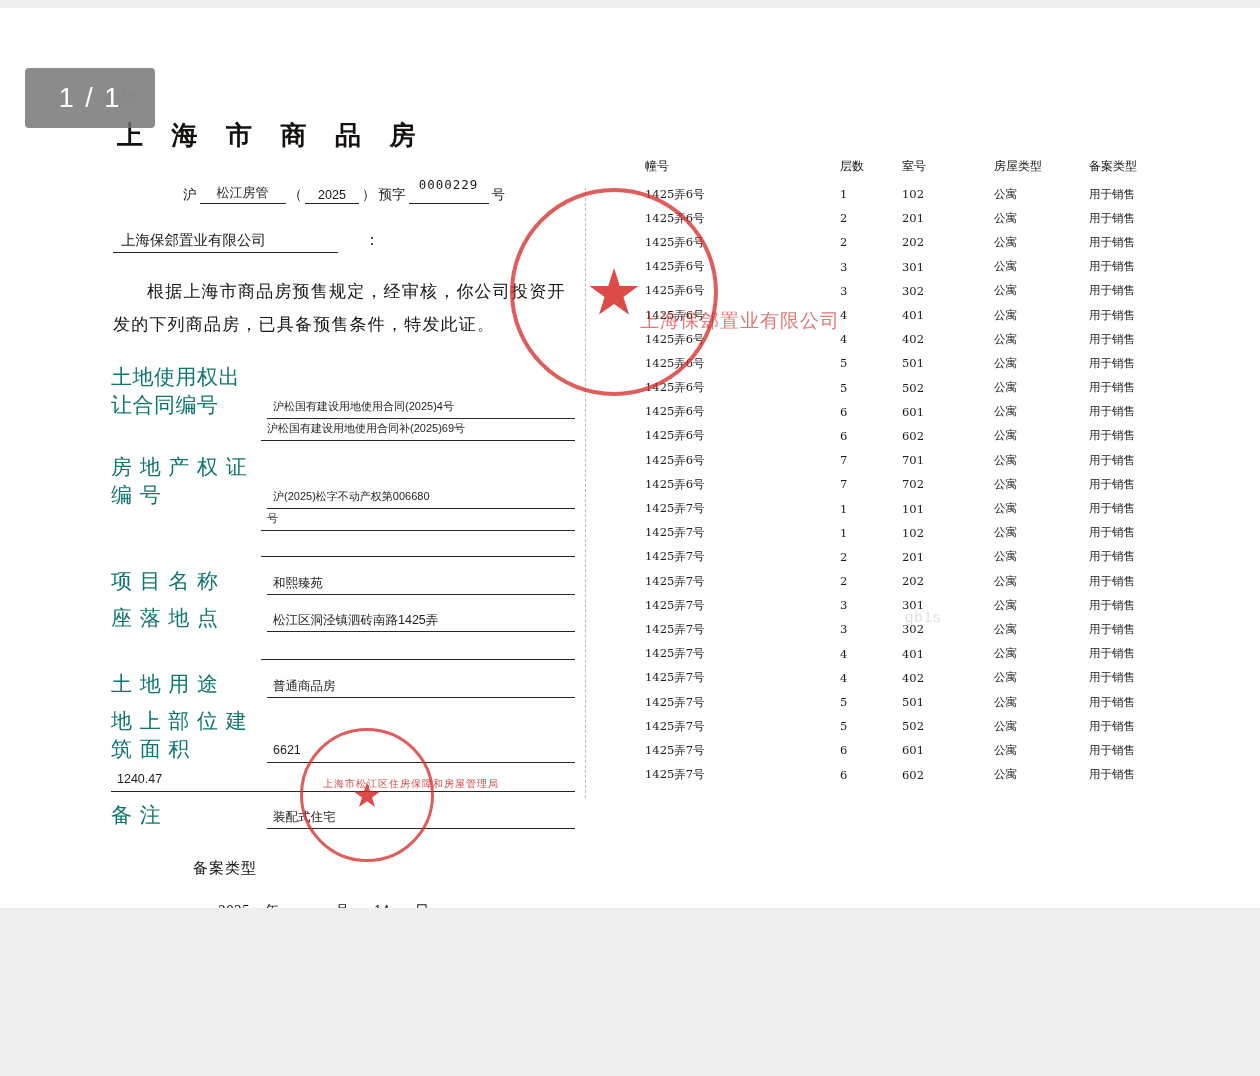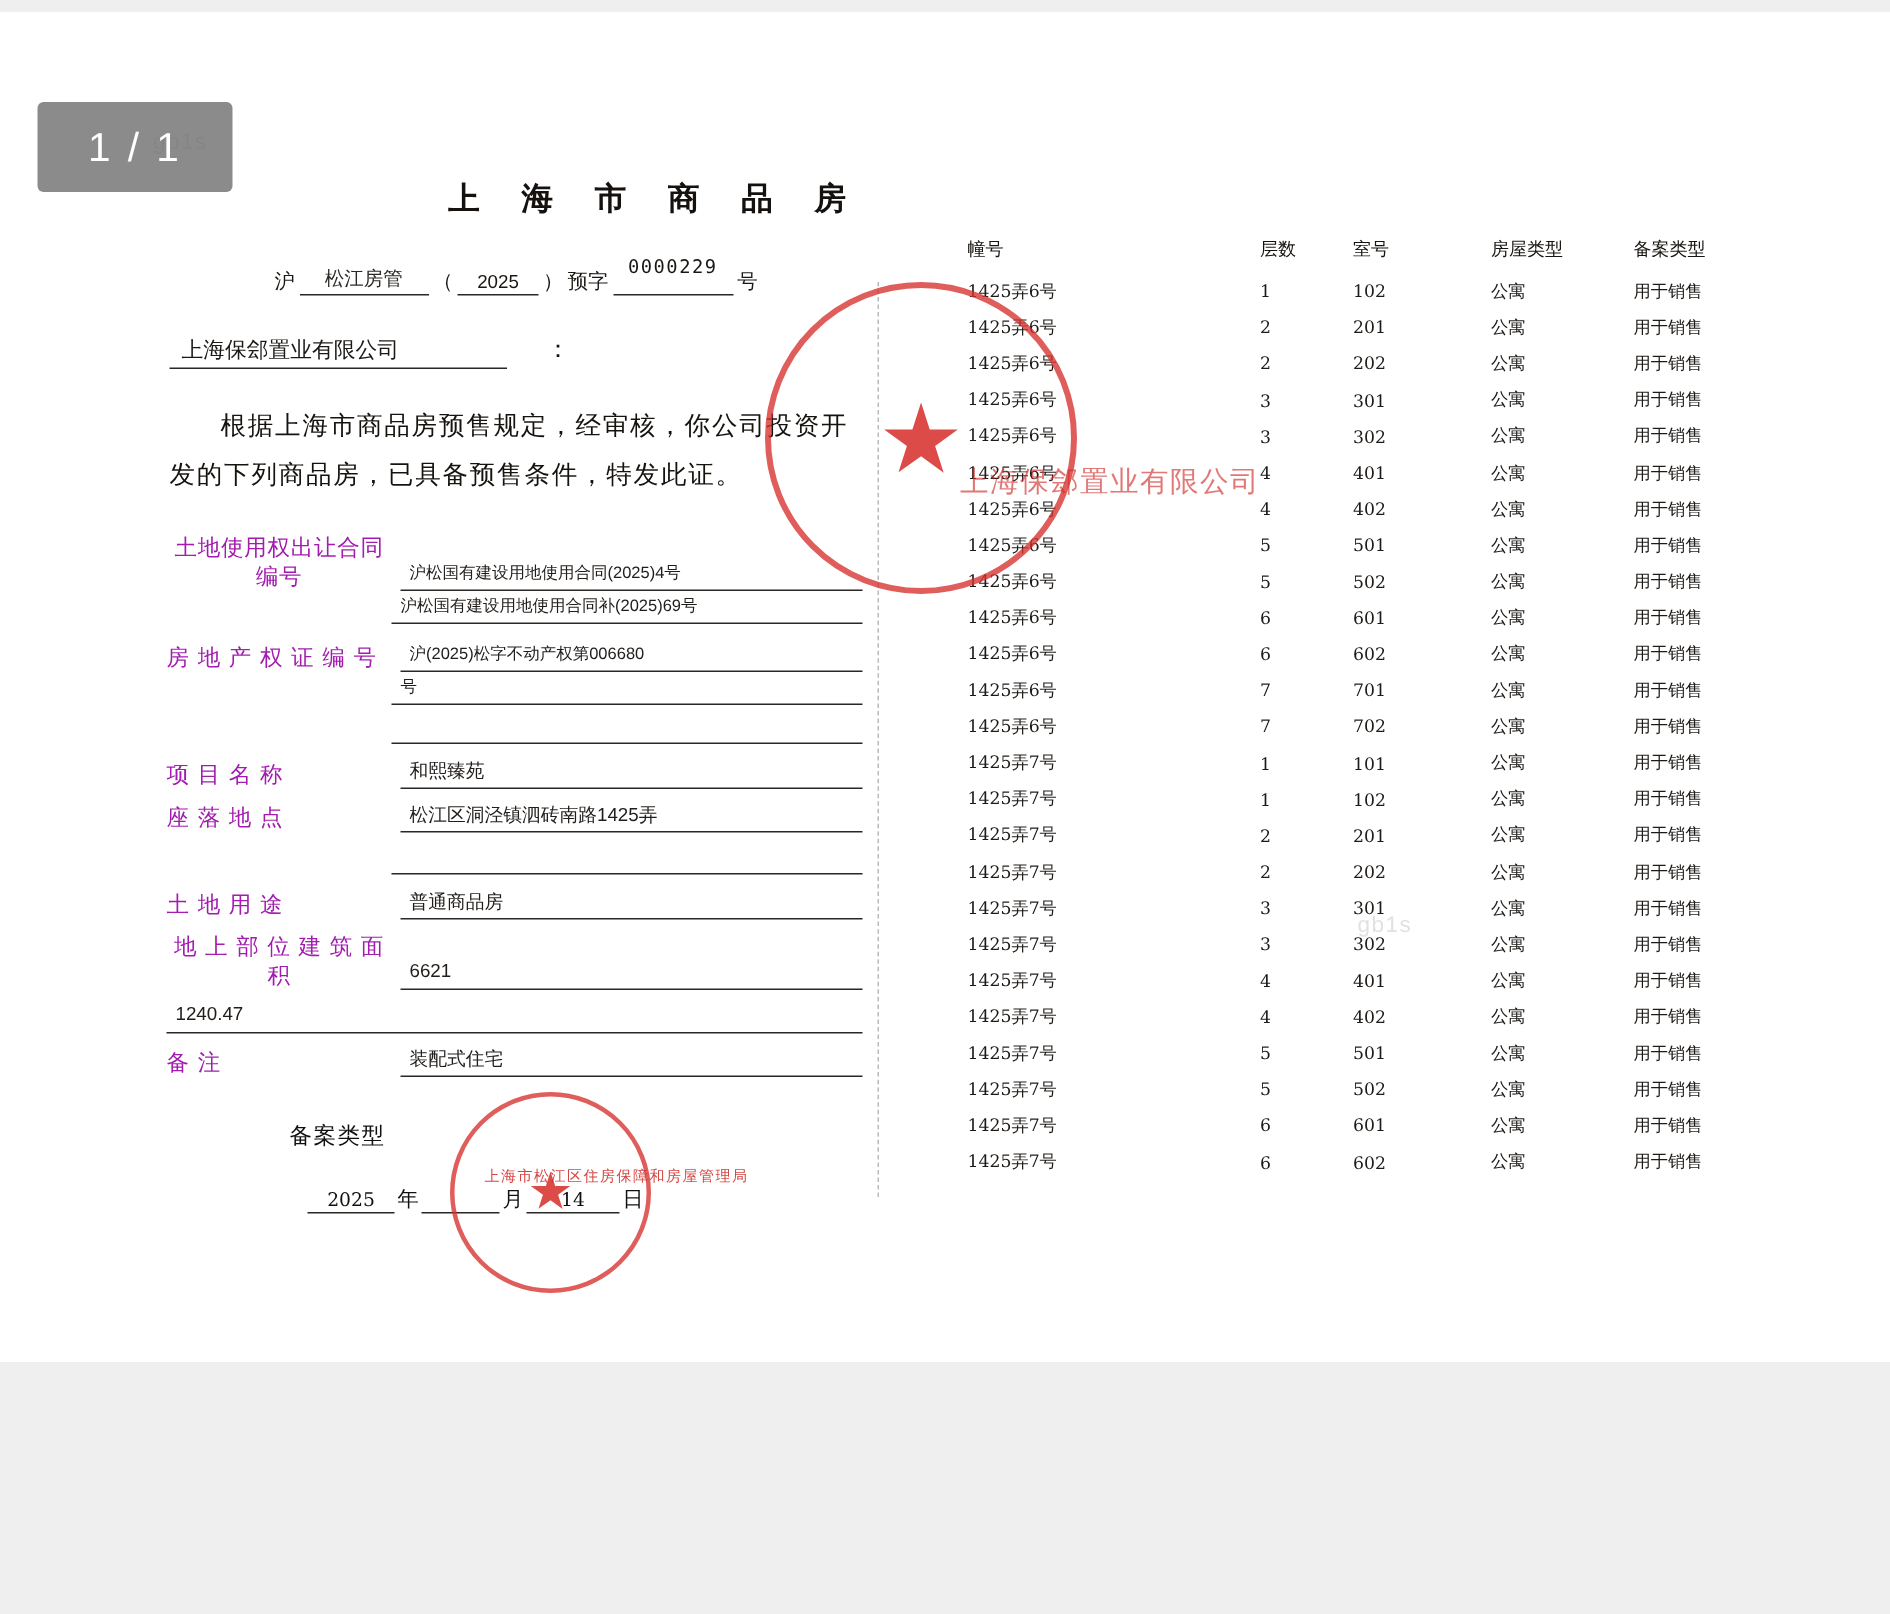--- a/index.html
+++ b/index.html
@@ -60,25 +60,25 @@
   
   #cert {
     position: absolute;
     left: 105px;
     top: 110px;
     width: 470px;
     height: 740px;
     color: #12100e;
   }
   #cert-title-sm {
-    font-family: Liberation Sans, sans-serif;
+    font-family: Liberation Serif, serif;
     font-weight: bold;
-    font-size: 21px;
+    font-size: 26px;
     letter-spacing: 11px;
-    text-align: right;
+    text-align: left;
     padding-left: 12px;
     color: #14110f;
   }
   #cert-title-lg {
     font-family: "DejaVu Serif", serif;
     font-weight: bold;
     font-size: 40px;
     letter-spacing: 16px;
     margin-top: 14px;
     padding-left: 12px;
@@ -155,27 +155,26 @@
     color: #16130f;
     font-family: "DejaVu Serif", serif;
   }
   .field-row {
     display: flex;
     align-items: flex-end;
     margin-top: 9px;
     padding-left: 6px;
   }
   .field-label {
-    font-size: 15px;
+    font-size: 21px;
     width: 150px;
     letter-spacing: 0.5px;
     flex: none;
-    color: #a21caf;
+    color: #0f766e;
     font-family: "DejaVu Serif", serif;
-    text-align: center;
   }
   .field-label.spread {
     display: flex;
     justify-content: space-between;
     padding-right: 6px;
   }
   .field-val {
     flex: 1;
     border-bottom: 1px solid #2a2725;
     font-size: 12.5px;

